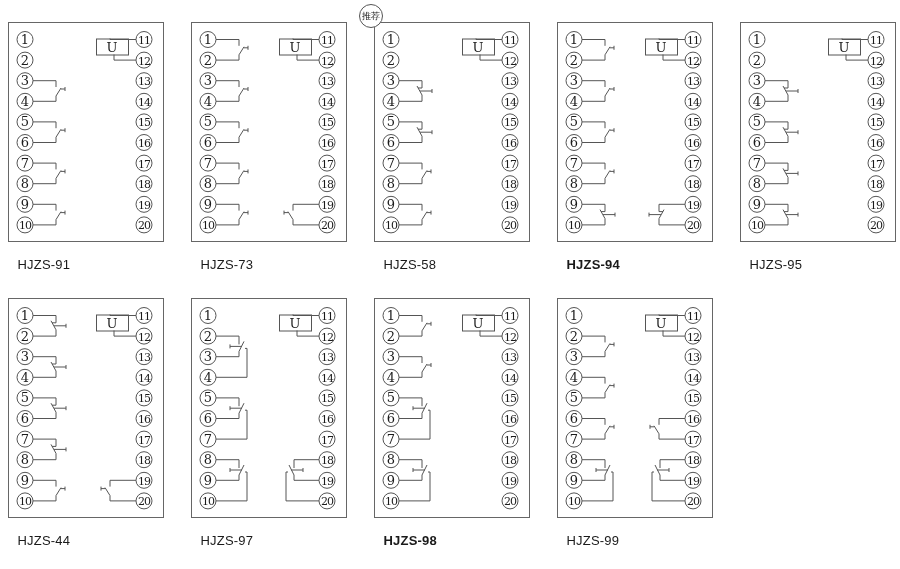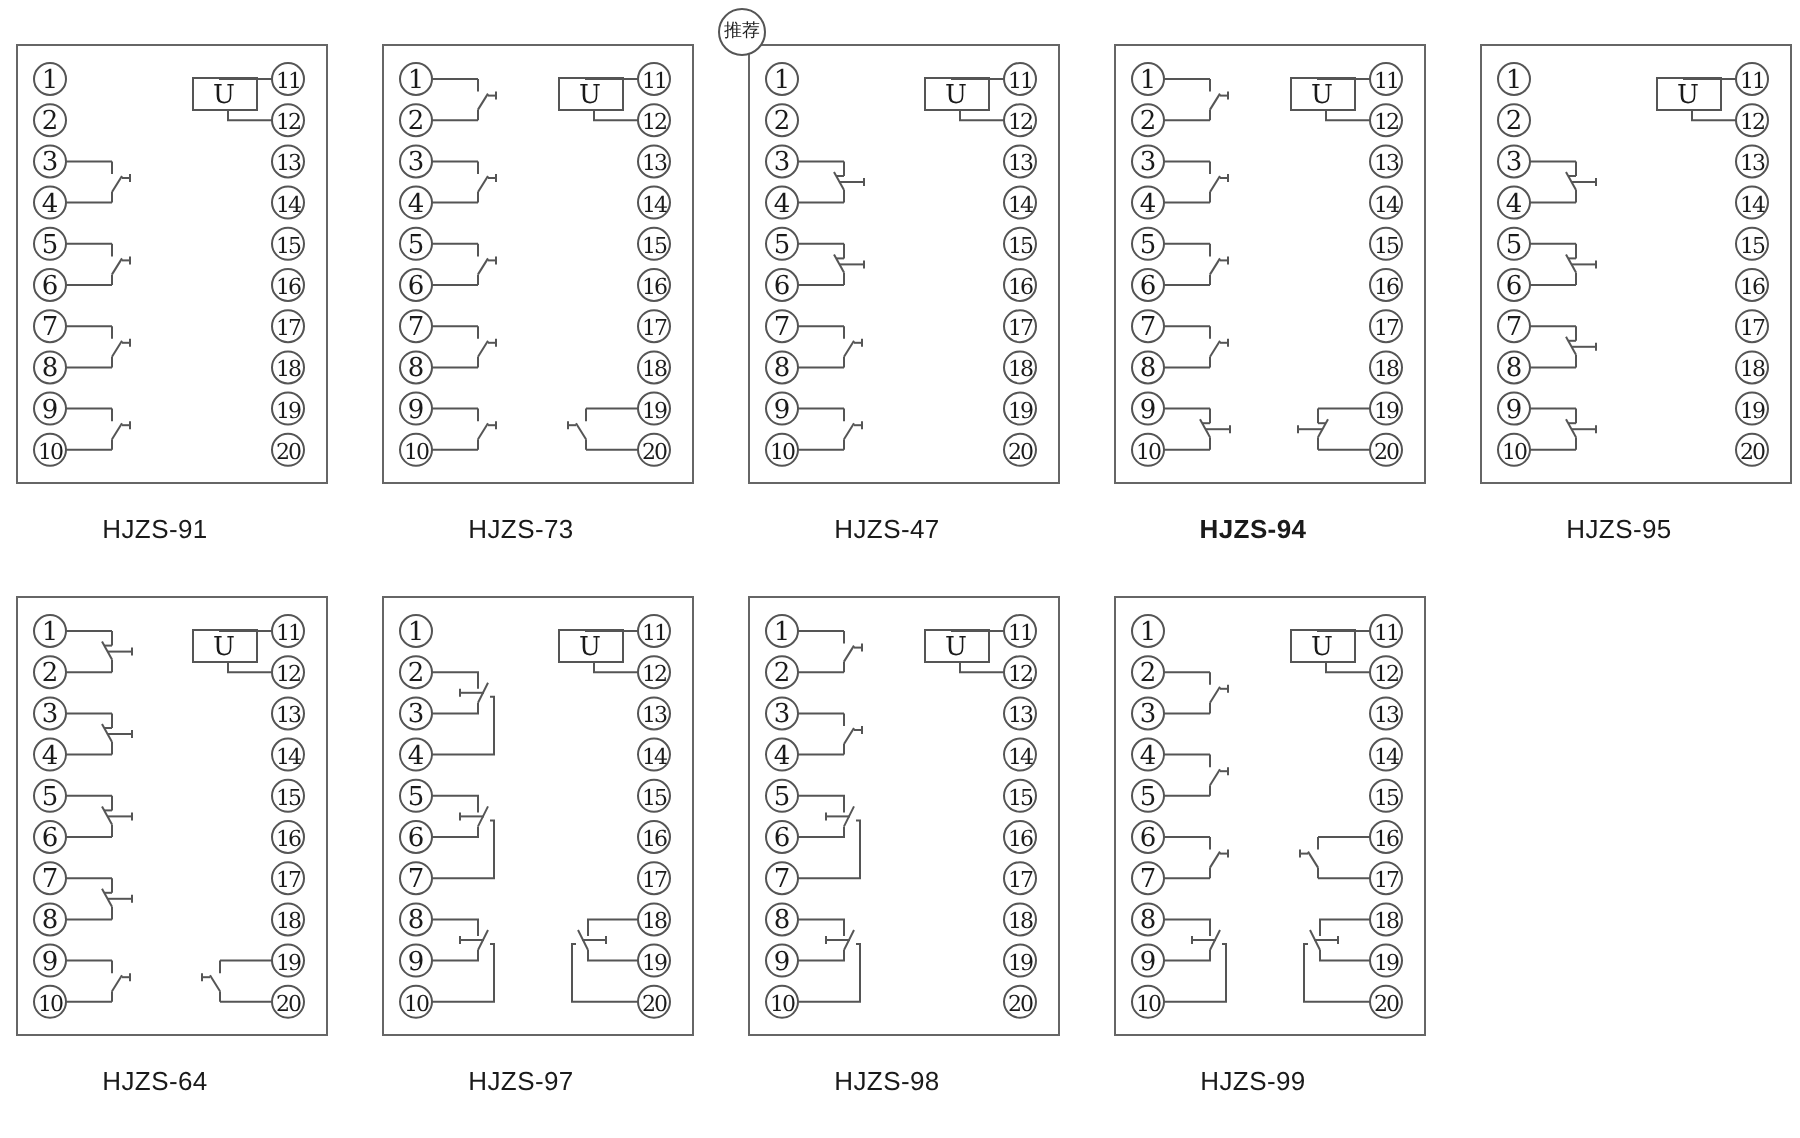--- a/index.html
+++ b/index.html
@@ -1,18 +1,18 @@
 <!DOCTYPE html>
 <html><head>
 <meta charset="utf-8">
 <style>
   html, body { margin:0; padding:0; background:#ffffff; }
   body { width:900px; height:569px; position:relative; overflow:hidden; font-family:"Liberation Sans", sans-serif; }
   #canvas { position:absolute; left:0; top:0; width:900px; height:569px; }
-  .lbl { position:absolute; font-family:"Liberation Sans", sans-serif; font-size:13px; color:#1a1a1a; text-align:center; width:120px; letter-spacing:0.2px; }
+  .lbl { position:absolute; font-family:"Liberation Sans", sans-serif; font-size:13px; color:#1a1a1a; text-align:left; width:120px; letter-spacing:0.2px; }
   .badge { position:absolute; left:359px; top:4px; width:22px; height:22px; border:1px solid #555; border-radius:50%; background:#fff;
            font-family:"DejaVu Sans", sans-serif; font-size:9px; line-height:22px; text-align:center; color:#222; }
   svg text { font-family:"DejaVu Serif", "Liberation Serif", serif; }
 </style>
 </head>
 <body>
 
 <svg id="canvas" width="900" height="569" viewBox="0 0 900 569" xmlns="http://www.w3.org/2000/svg">
     <g>
       <rect x="8.5" y="22.5" width="155" height="219" fill="none" stroke="#666666" stroke-width="1"></rect>
@@ -1212,21 +1212,21 @@
         <line x1="660" y1="475" x2="655" y2="465" stroke="#555555" stroke-width="1"></line>
         <line x1="669" y1="470" x2="657" y2="470" stroke="#555555" stroke-width="1"></line>
         <line x1="669" y1="468" x2="669" y2="472" stroke="#555555" stroke-width="1"></line>
         <polyline points="654,472 652,472 652,500.9 685,500.9" fill="none" stroke="#555555" stroke-width="1"></polyline>
       </g>
     </g>
   </svg>
 <div id="labels">
     <div class="lbl" style="left: 17.5px; top: 257px;">HJZS-91</div>
     <div class="lbl" style="left: 200.5px; top: 257px;">HJZS-73</div>
-    <div class="lbl" style="left: 383.5px; top: 257px;">HJZS-47</div>
+    <div class="lbl" style="left: 383.5px; top: 257px;">HJZS-58</div>
     <div class="lbl" style="left: 566.5px; top: 257px; font-weight: bold;">HJZS-94</div>
     <div class="lbl" style="left: 749.5px; top: 257px;">HJZS-95</div>
-    <div class="lbl" style="left: 17.5px; top: 533px;">HJZS-64</div>
+    <div class="lbl" style="left: 17.5px; top: 533px;">HJZS-44</div>
     <div class="lbl" style="left: 200.5px; top: 533px;">HJZS-97</div>
-    <div class="lbl" style="left: 383.5px; top: 533px;">HJZS-98</div>
+    <div class="lbl" style="left: 383.5px; top: 533px; font-weight: bold;">HJZS-98</div>
     <div class="lbl" style="left: 566.5px; top: 533px;">HJZS-99</div>
   </div>
 <div class="badge">推荐</div>
 
 </body></html>

